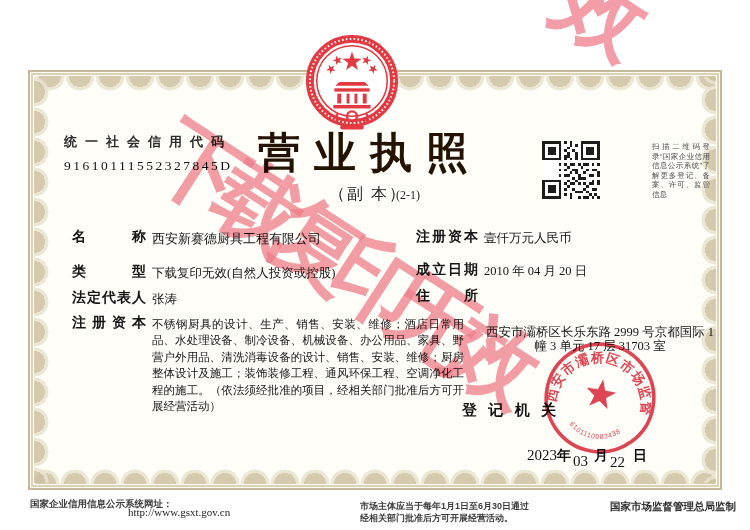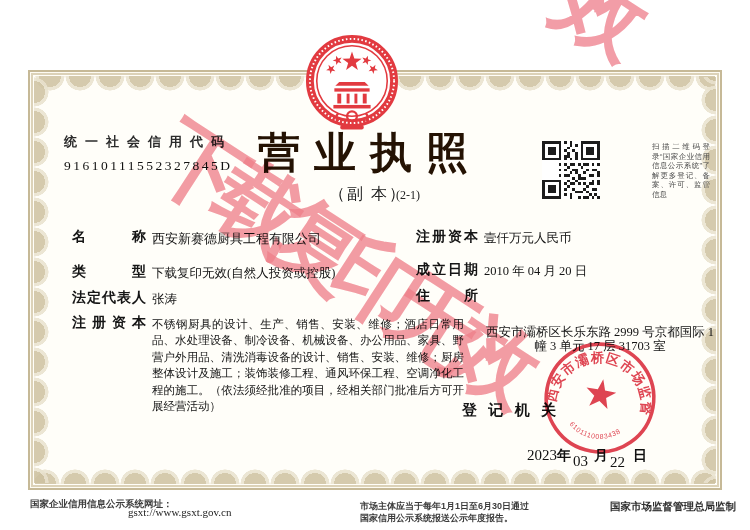--- a/index.html
+++ b/index.html
@@ -207,18 +207,18 @@
     <text font-size="6.6" fill="#dc3545" font-family="Liberation Sans, sans-serif" letter-spacing="0.6">
       <textPath href="#sealNumArc" startOffset="8%">6101110083438</textPath>
     </text>
   </svg>
 </div>
 
 <div class="abs watermark">下载复印无效</div>
 <div class="abs watermark-frag">效</div>
 
 <div class="abs foot foot-site-label">国家企业信用信息公示系统网址：</div>
-<div class="abs foot foot-site-url">gsxt://www.gsxt.gov.cn</div>
+<div class="abs foot foot-site-url">http://www.gsxt.gov.cn</div>
 <div class="abs foot foot-notice">
   <div>市场主体应当于每年1月1日至6月30日通过</div>
-  <div>国家信用公示系统报送公示年度报告。</div>
+  <div>经相关部门批准后方可开展经营活动。</div>
 </div>
 <div class="abs foot foot-producer">国家市场监督管理总局监制</div>
 
 </body></html>

